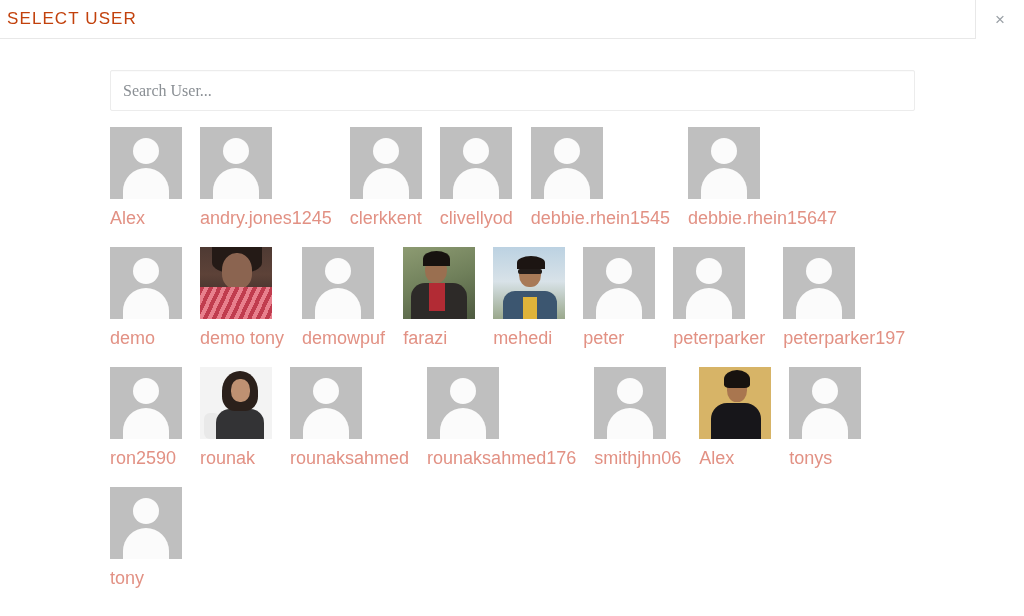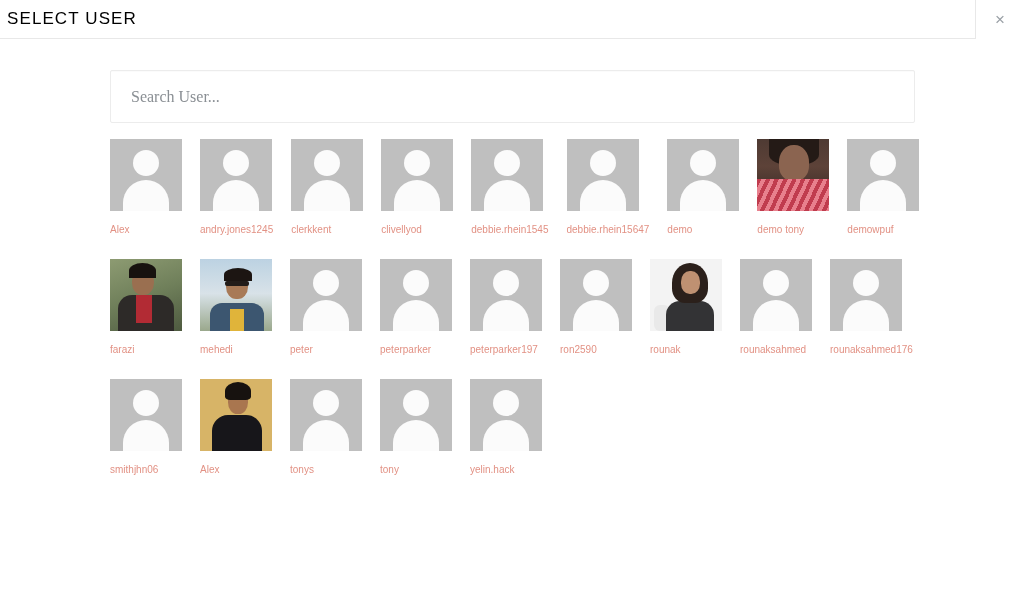--- a/index.html
+++ b/index.html
@@ -21,21 +21,21 @@
     border-bottom: 1px solid #e8e8e8;
     background: #ffffff;
     box-sizing: border-box;
   }
   .modal-title {
     position: absolute;
     left: 7px;
     top: 9px;
     font-size: 17px;
     letter-spacing: 1.1px;
-    color: #000000;
+    color: #c2410c;
     font-weight: 400;
     white-space: nowrap;
   }
   .modal-close {
     position: absolute;
     right: 0;
     top: 0;
     width: 49px;
     height: 39px;
     border: none;
@@ -54,26 +54,26 @@
   .modal-body {
     padding: 0;
     background: #ffffff;
   }
 
   .search-wrap {
     padding: 31px 0 0 110px;
   }
   .search-input {
     width: 805px;
-    height: 53px;
+    height: 41px;
     box-sizing: border-box;
     border: 1px solid #ececec;
     border-radius: 2px;
     background: #ffffff;
-    padding: 0 20px;
+    padding: 0 12px;
     font-family: "Liberation Serif", serif;
     font-size: 16px;
     color: #55595c;
     outline: none;
     box-shadow: 0 1px 1px rgba(0,0,0,0.02) inset;
   }
   .search-input::placeholder {
     color: #8a8f94;
     font-family: "Liberation Serif", serif;
   }
@@ -120,21 +120,21 @@
     width: 46px;
     height: 46px;
     margin-left: -23px;
     border-radius: 23px 23px 0 0;
     background: #fbfbfb;
   }
 
   .user-label {
     display: block;
     margin-top: 10px;
-    font-size: 10px;
+    font-size: 18px;
     color: #e29184;
     line-height: 18px;
     white-space: nowrap;
     font-family: "Liberation Sans", sans-serif;
   }
 
   
   .photo { background: #cfcfcf; }
   .ph-layer { position: absolute; }
 
@@ -214,15 +214,15 @@
           <span class="ph-layer glasses"></span>
         </div><span class="user-label">mehedi</span></div><div class="user-item"><div class="avatar placeholder"></div><span class="user-label">peter</span></div><div class="user-item"><div class="avatar placeholder"></div><span class="user-label">peterparker</span></div><div class="user-item"><div class="avatar placeholder"></div><span class="user-label">peterparker197</span></div><div class="user-item"><div class="avatar placeholder"></div><span class="user-label">ron2590</span></div><div class="user-item"><div class="avatar photo ph-rounak">
           <span class="ph-layer arm"></span>
           <span class="ph-layer body"></span>
           <span class="ph-layer hair"></span>
           <span class="ph-layer face"></span>
         </div><span class="user-label">rounak</span></div><div class="user-item"><div class="avatar placeholder"></div><span class="user-label">rounaksahmed</span></div><div class="user-item"><div class="avatar placeholder"></div><span class="user-label">rounaksahmed176</span></div><div class="user-item"><div class="avatar placeholder"></div><span class="user-label">smithjhn06</span></div><div class="user-item"><div class="avatar photo ph-tarun">
           <span class="ph-layer body"></span>
           <span class="ph-layer face"></span>
           <span class="ph-layer hair"></span>
-        </div><span class="user-label">Alex</span></div><div class="user-item"><div class="avatar placeholder"></div><span class="user-label">tonys</span></div><div class="user-item"><div class="avatar placeholder"></div><span class="user-label">tony</span></div><div class="user-item"><div class="avatar placeholder"></div><span class="user-label">yelin.hack</span></div></div>
+        </div><span class="user-label">Alex</span></div><div class="user-item"><div class="avatar placeholder"></div><span class="user-label">tonys</span></div><div class="user-item"><div class="avatar placeholder"></div><span class="user-label">tony</span></div></div>
 
 </div>
 
 </body></html>

